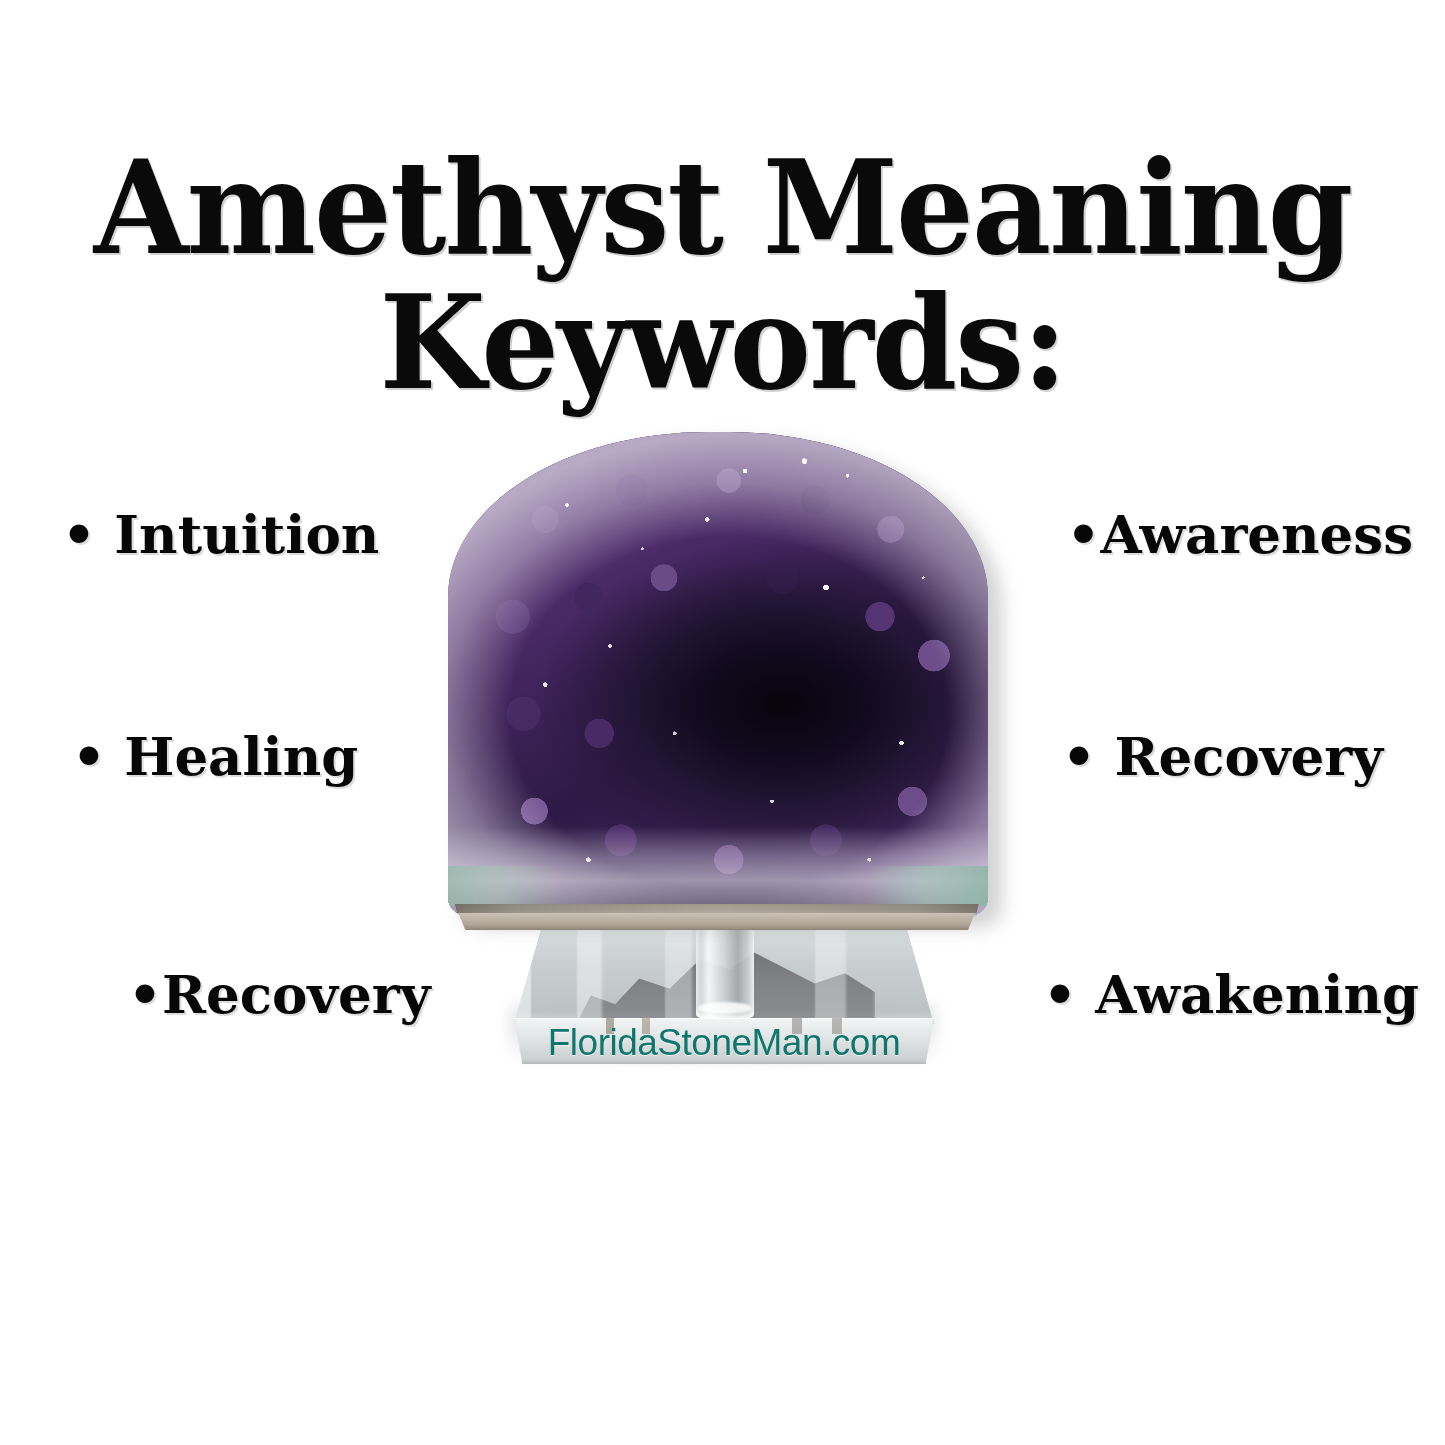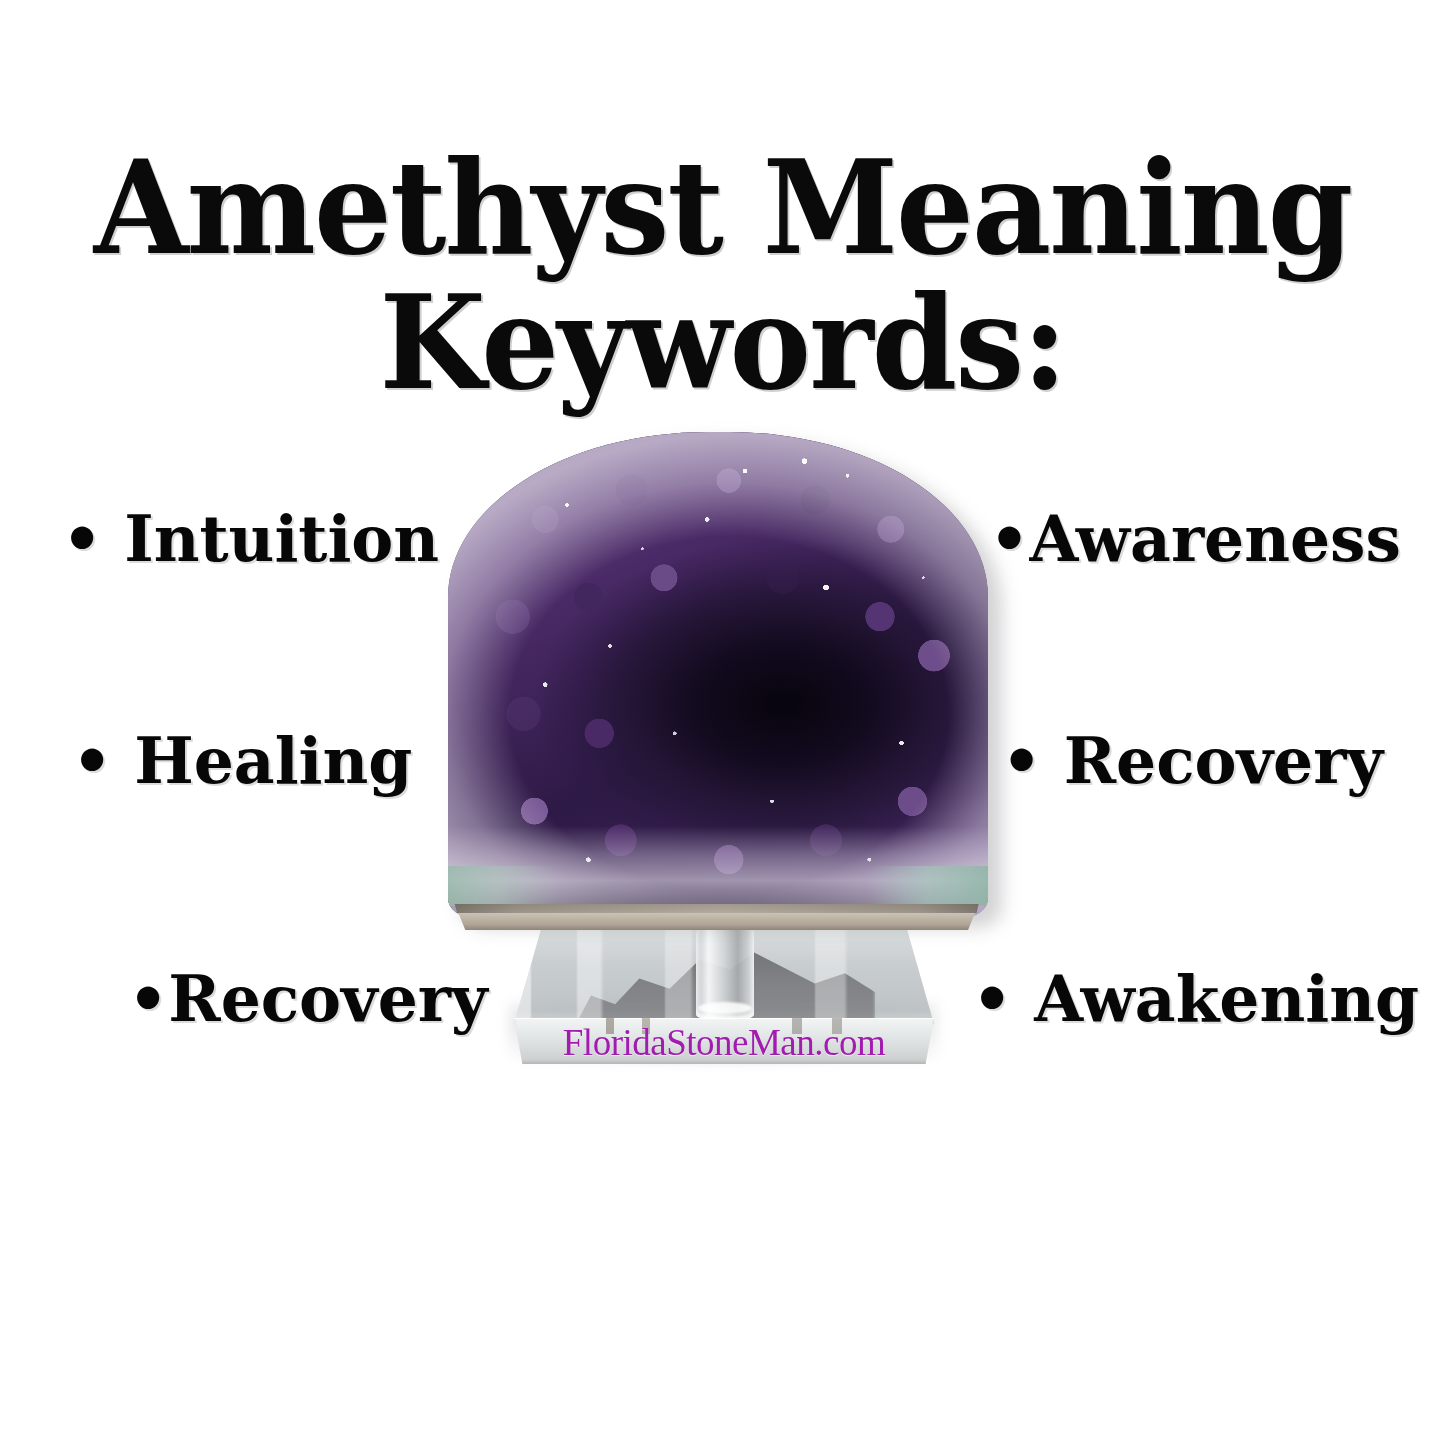--- a/index.html
+++ b/index.html
@@ -41,35 +41,35 @@
     text-shadow: 2px 2px 0 rgba(120,120,120,0.35);
     white-space: nowrap;
   }
 
   
   .kw {
     position: absolute;
     font-family: "DejaVu Serif", "Liberation Serif", serif;
     font-weight: 700;
     color: #070707;
-    font-size: 63px;
+    font-size: 53px;
     line-height: 1;
     white-space: nowrap;
     z-index: 45;
     text-shadow: 2px 2px 0 rgba(140,140,140,0.30);
   }
   .kw .dot { letter-spacing: 0; }
 
   
   .kw-intuition  { left: 62px;  top: 508px; }
   .kw-healing    { left: 72px;  top: 730px; }
   .kw-royalty    { left: 128px; top: 968px; }
 
   
-  .kw-awareness  { right: 44px;  top: 508px; }
+  .kw-awareness  { right: 32px;  top: 508px; }
   .kw-recovery   { right: 62px;  top: 730px; }
   .kw-awakening  { right: 26px;  top: 968px; }
 
   
   .kw-purification { left: 0; width: 1445px; text-align: center; top: 1156px; }
 
   
   .photo {
     position: absolute;
     left: 418px;
@@ -180,24 +180,24 @@
         rgba(0,0,0,0) 288px 318px, rgba(125,120,112,0.5) 318px 328px,
         rgba(0,0,0,0) 328px 420px);
   }
   
   .watermark {
     position: absolute;
     left: 0;
     top: 118px;
     width: 420px;
     text-align: center;
-    font-family: Liberation Serif, serif;
+    font-family: Liberation Sans, sans-serif;
     font-size: 37px;
     line-height: 1;
-    color: #a21caf;
+    color: #0f766e;
     letter-spacing: -0.5px;
     white-space: nowrap;
     z-index: 6;
     text-shadow: 0 1px 0 rgba(255,255,255,0.65);
   }
   
   .stand-post {
     position: absolute;
     left: 182px;
     top: 8px;

